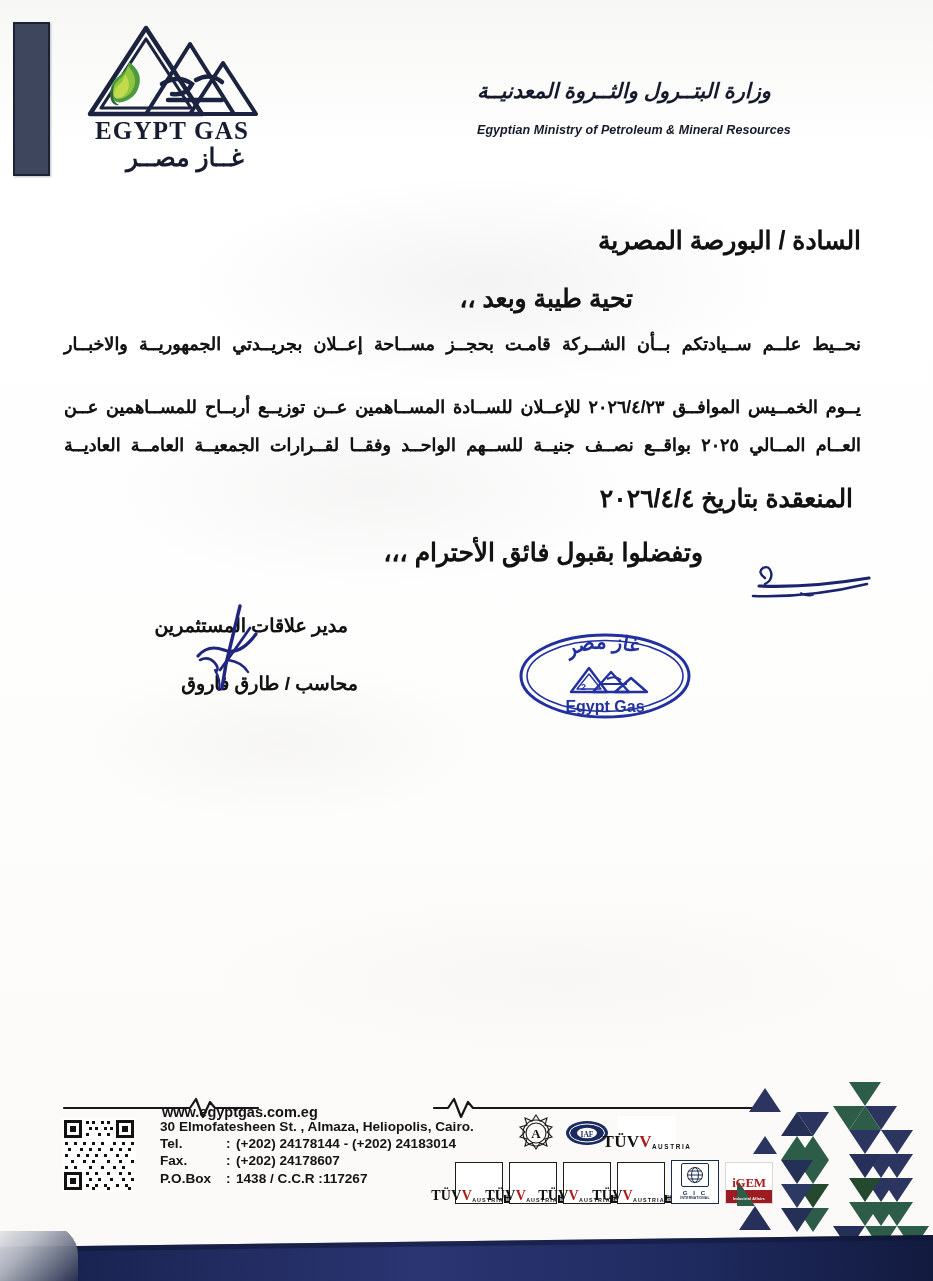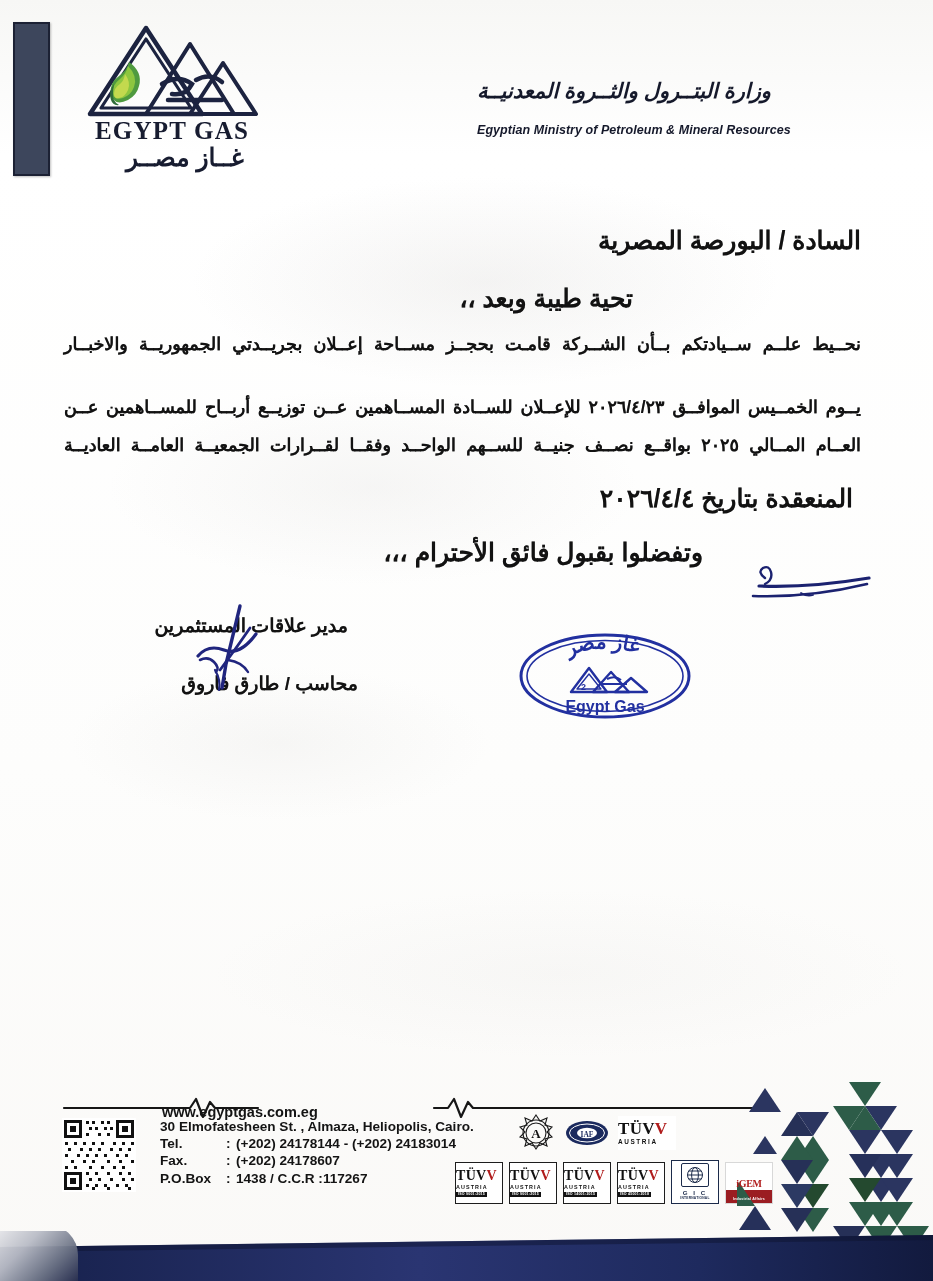--- a/index.html
+++ b/index.html
@@ -124,21 +124,21 @@
   .contact table{border-collapse:collapse;}
   .contact td{padding:0;vertical-align:top;font-weight:bold;font-size:13.6px;color:#141414;line-height:17.2px;white-space:nowrap;}
   .contact td.k{width:66px;}
   .contact td.c{width:10px;}
 
   .badges-top{position:absolute;left:516px;top:30px;height:34px;display:flex;align-items:center;gap:9px;}
   .badges-bottom{position:absolute;left:455px;top:74px;height:44px;display:flex;align-items:flex-end;gap:6px;}
 
   .tuv{
     width:46px;height:40px;border:1.6px solid #1d1d1d;background:#fff;
-    display:flex;flex-direction:column;align-items:flex-start;justify-content:center;
+    display:flex;flex-direction:row;align-items:flex-end;justify-content:center;
     line-height:1;
   }
   .tuv .t1{font-family:"Liberation Serif",serif;font-weight:bold;font-size:14px;color:#111;letter-spacing:.3px;}
   .tuv .t1 .chk{color:#b01c1c;}
   .tuv .t2{font-size:5.4px;font-weight:bold;letter-spacing:1.1px;color:#111;margin-top:2px;}
   .tuv .t3{font-size:3.6px;font-weight:bold;letter-spacing:.2px;color:#111;margin-top:1.5px;
            background:#111;color:#fff;padding:.5px 2px;}
   .tuv-big{border:none;width:58px;height:34px;}
   .tuv-big .t1{font-size:17px;}
   .tuv-big .t2{font-size:6.4px;letter-spacing:1.6px;margin-top:2px;}
@@ -149,21 +149,21 @@
   }
   .gic .gbox{width:26px;height:22px;border:1.3px solid #1b2a4a;border-radius:2px;display:flex;align-items:center;justify-content:center;}
   .gic .glabel{font-size:6.2px;font-weight:bold;letter-spacing:2px;color:#1b2a4a;margin-top:2px;}
   .gic .gsub{font-size:3.3px;font-weight:bold;letter-spacing:.2px;color:#1b2a4a;}
 
   .igem{
     width:46px;height:40px;background:#fff;border:1px solid #d8d8d8;
     position:relative;overflow:hidden;
     display:flex;flex-direction:column;align-items:center;justify-content:center;
   }
-  .igem .itxt{font-family:"Liberation Serif",serif;font-weight:bold;font-size:10px;color:#b01c1c;letter-spacing:-.3px;z-index:2;}
+  .igem .itxt{font-family:"Liberation Serif",serif;font-weight:bold;font-size:13px;color:#b01c1c;letter-spacing:-.3px;z-index:2;}
   .igem .ibar{position:absolute;left:0;bottom:0;width:100%;height:13px;background:#9b1d22;}
   .igem .isub{position:absolute;bottom:2px;width:100%;text-align:center;font-size:3.6px;font-weight:bold;color:#fff;letter-spacing:.2px;z-index:3;}
 
   .seal-a{width:40px;height:40px;}
   .iaf{width:44px;height:26px;}
 
   .tri-pattern{position:absolute;right:0;top:-8px;width:196px;height:178px;}
   .bottom-band{
     position:absolute;left:0;bottom:0;width:933px;height:50px;overflow:hidden;
   }

